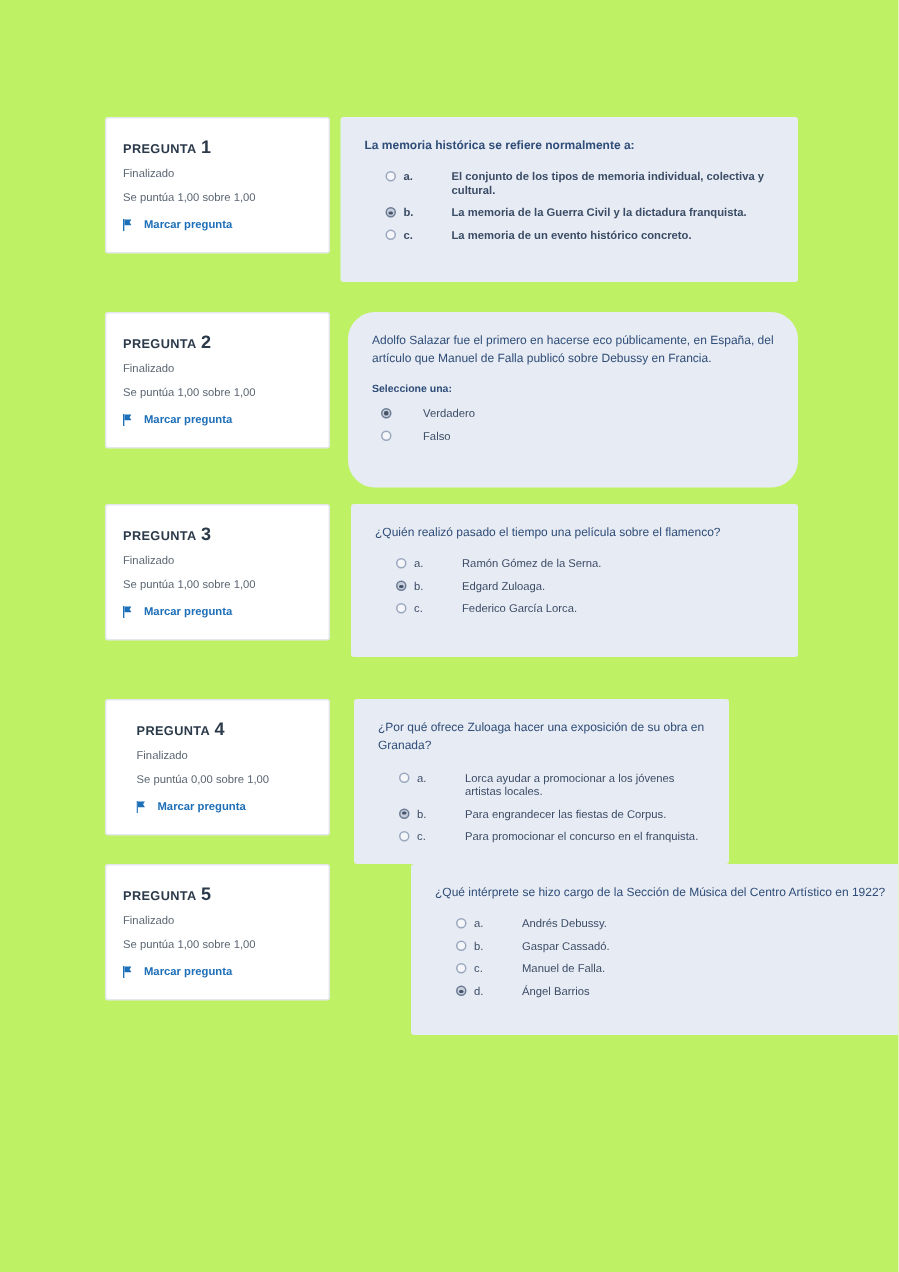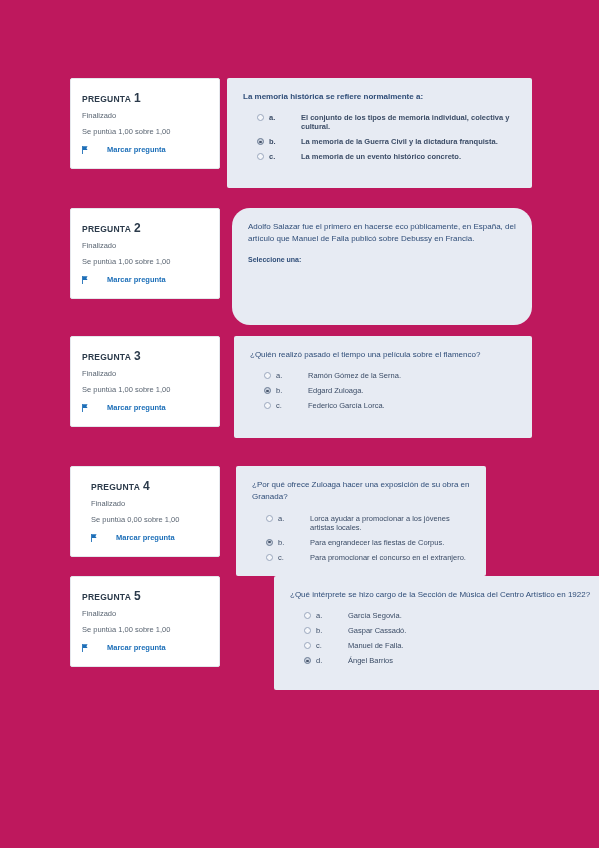--- a/index.html
+++ b/index.html
@@ -10,21 +10,21 @@
     height: 848px;
     background: #ffffff;
     font-family: "Liberation Sans", sans-serif;
     -webkit-font-smoothing: antialiased;
   }
 
   .page {
     position: relative;
     width: 599px;
     height: 848px;
-    background: #be185d;
+    background: #bef264;
     overflow: hidden;
   }
 
   .quiz-list {
     position: absolute;
     left: 0;
     top: 0;
     width: 599px;
   }
 
@@ -73,21 +73,21 @@
   .q-grade {
     font-size: 7.5px;
     color: #5a6572;
     line-height: 1.1;
     margin-bottom: 9px;
   }
 
   .q-flag {
     display: flex;
     align-items: center;
-    gap: 19px;
+    gap: 8px;
     font-size: 7.5px;
     font-weight: bold;
     color: #1d6fb8;
     line-height: 1.1;
     cursor: pointer;
   }
   .flag-icon {
     display: inline-block;
     width: 6px;
     height: 8px;
@@ -224,20 +224,30 @@
                 <rect x="0" y="0" width="0.9" height="8" fill="#1d6fb8"></rect>
                 <path d="M1 0.3 L5.6 0.3 L4.4 2.2 L5.6 4.1 L1 4.1 Z" fill="#1d6fb8"></path>
               </svg>
             </span>
             <span>Marcar pregunta</span>
           </div>
         </div>
         <div class="q-panel" style="top: 0px; left: 232px; width: 300px; min-height: 117px; border-radius: 18px;">
           <div class="q-text">Adolfo Salazar fue el primero en hacerse eco públicamente, en España, del artículo que Manuel de Falla publicó sobre Debussy en Francia.</div>
           <div class="q-prompt">Seleccione una:</div>
+          <div class="answers tf">
+            <label class="answer">
+              <span class="radio checked"></span>
+              <span class="answer-text">Verdadero</span>
+            </label>
+            <label class="answer">
+              <span class="radio"></span>
+              <span class="answer-text">Falso</span>
+            </label>
+          </div>
         </div>
       </div>
       <div class="q-row" style="top: 336px;">
         <div class="q-info" style="top: 0px;">
           <div class="q-info-title"><span>PREGUNTA</span><span class="qnum">3</span></div>
           <div class="q-state">Finalizado</div>
           <div class="q-grade">Se puntúa 1,00 sobre 1,00</div>
           <div class="q-flag">
             <span class="flag-icon">
               <svg width="6" height="8" viewBox="0 0 6 8">
@@ -293,21 +303,21 @@
               <span class="answer-text">Lorca ayudar a promocionar a los jóvenes artistas locales.</span>
             </label>
             <label class="answer">
               <span class="radio checked"></span>
               <span class="answer-letter">b.</span>
               <span class="answer-text">Para engrandecer las fiestas de Corpus.</span>
             </label>
             <label class="answer">
               <span class="radio"></span>
               <span class="answer-letter">c.</span>
-              <span class="answer-text">Para promocionar el concurso en el extranjero.</span>
+              <span class="answer-text">Para promocionar el concurso en el franquista.</span>
             </label>
           </div>
         </div>
       </div>
       <div class="q-row" style="top: 576px;">
         <div class="q-info" style="top: 0px;">
           <div class="q-info-title"><span>PREGUNTA</span><span class="qnum">5</span></div>
           <div class="q-state">Finalizado</div>
           <div class="q-grade">Se puntúa 1,00 sobre 1,00</div>
           <div class="q-flag">
@@ -319,21 +329,21 @@
             </span>
             <span>Marcar pregunta</span>
           </div>
         </div>
         <div class="q-panel" style="top: 0px; left: 226px; width: 356px; min-height: 114px; margin-left: 48px;">
           <div class="q-text">¿Qué intérprete se hizo cargo de la Sección de Música del Centro Artístico en 1922?</div>
           <div class="answers">
             <label class="answer">
               <span class="radio"></span>
               <span class="answer-letter">a.</span>
-              <span class="answer-text">García Segovia.</span>
+              <span class="answer-text">Andrés Debussy.</span>
             </label>
             <label class="answer">
               <span class="radio"></span>
               <span class="answer-letter">b.</span>
               <span class="answer-text">Gaspar Cassadó.</span>
             </label>
             <label class="answer">
               <span class="radio"></span>
               <span class="answer-letter">c.</span>
               <span class="answer-text">Manuel de Falla.</span>

